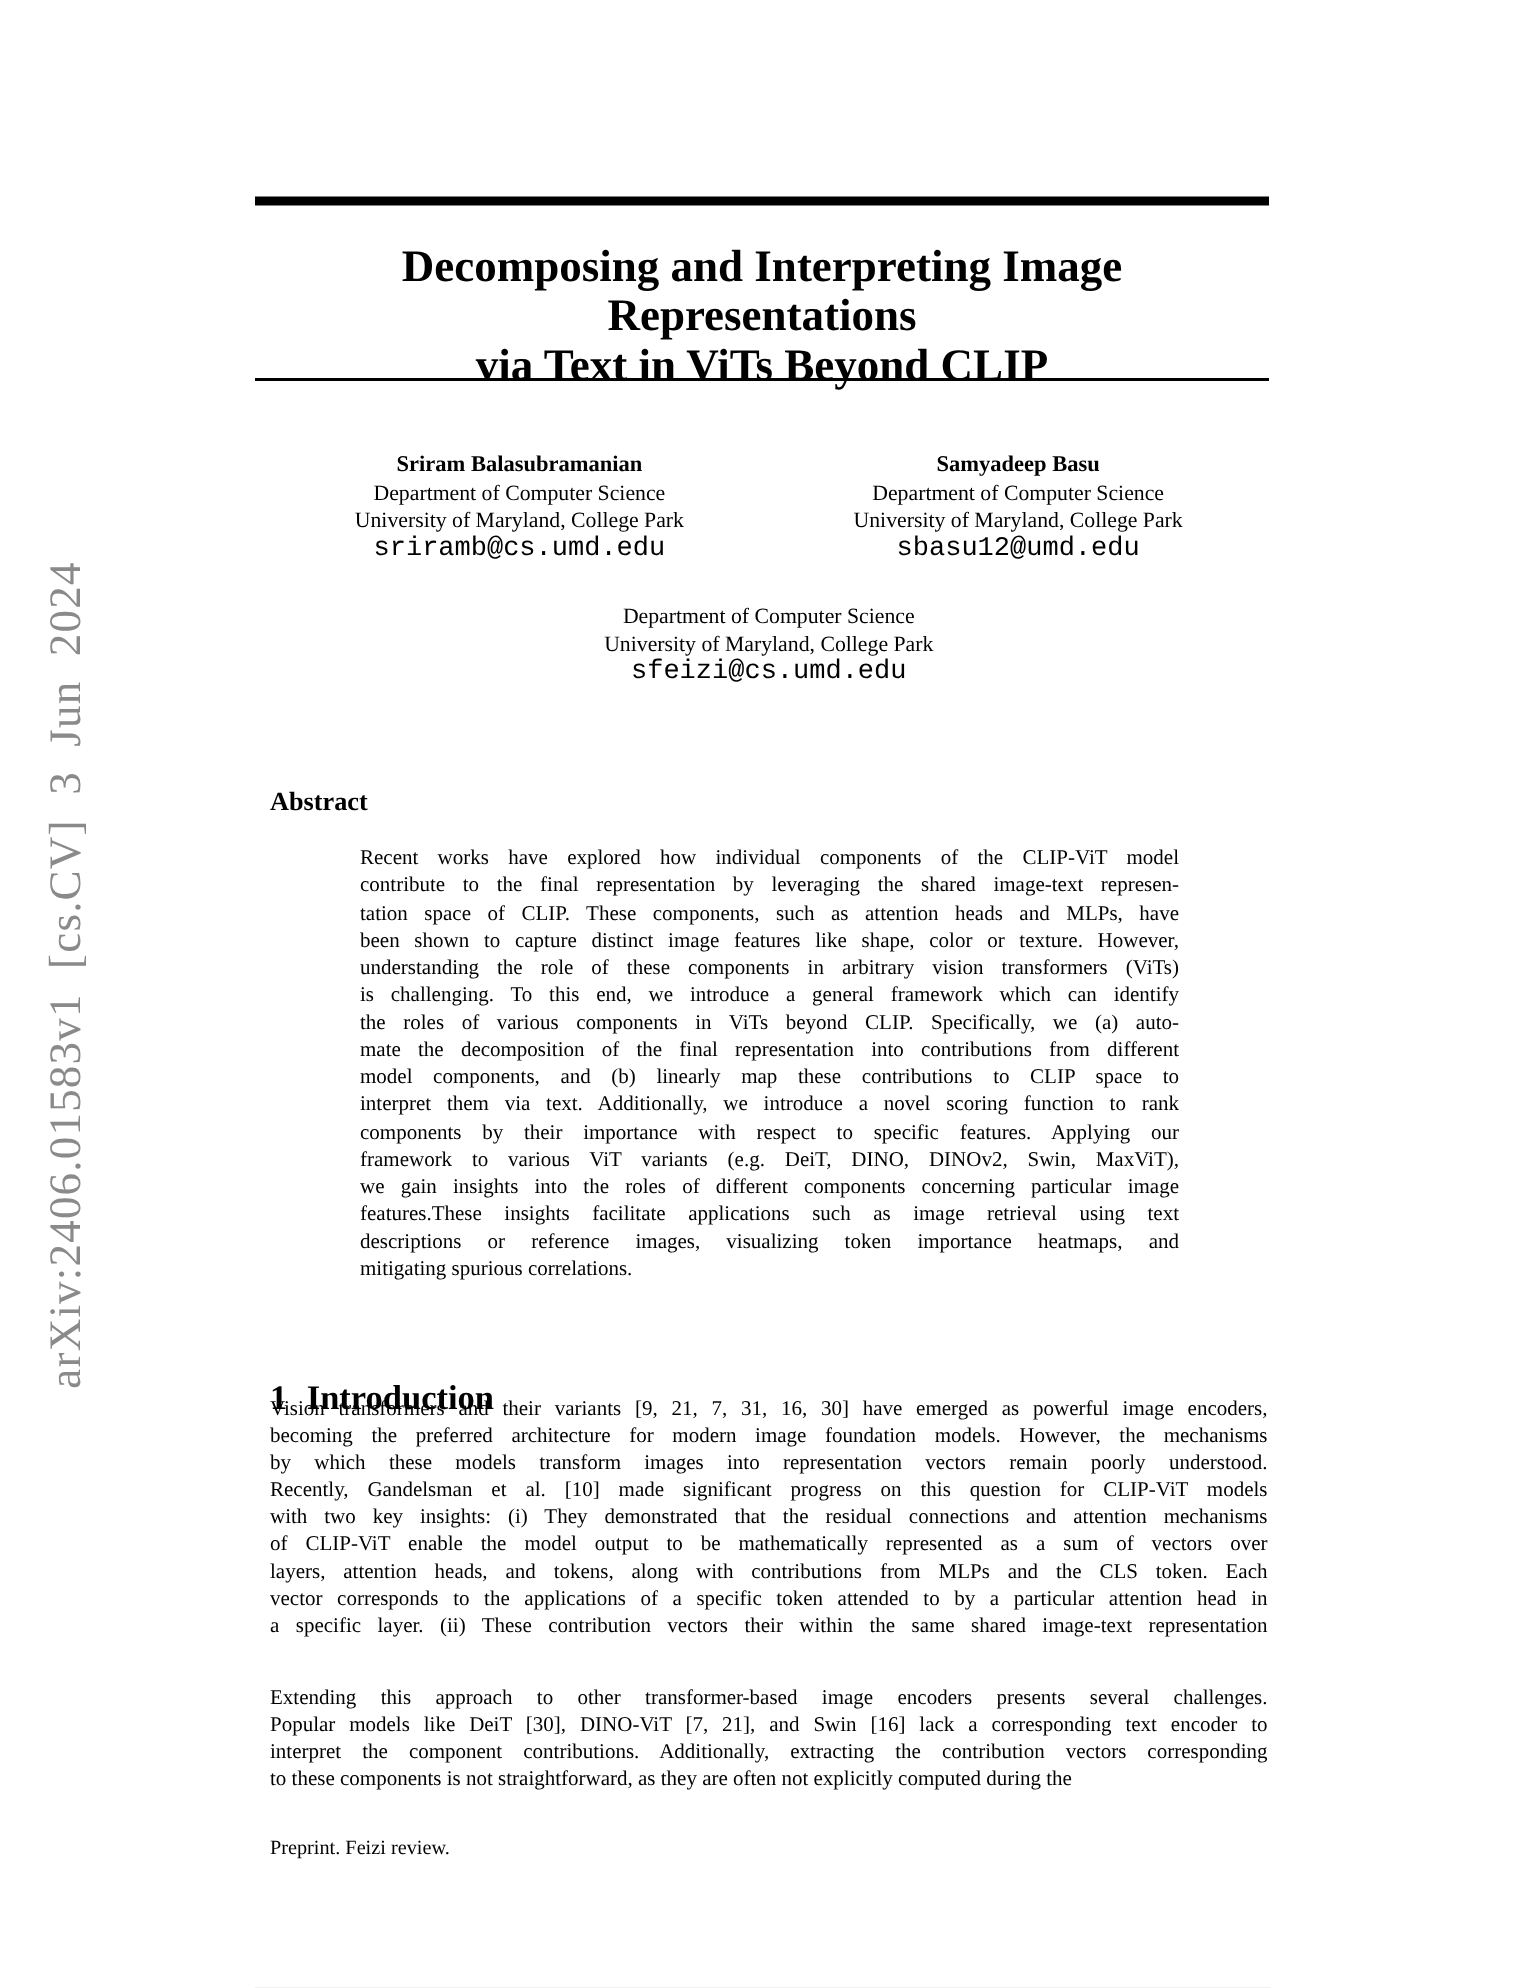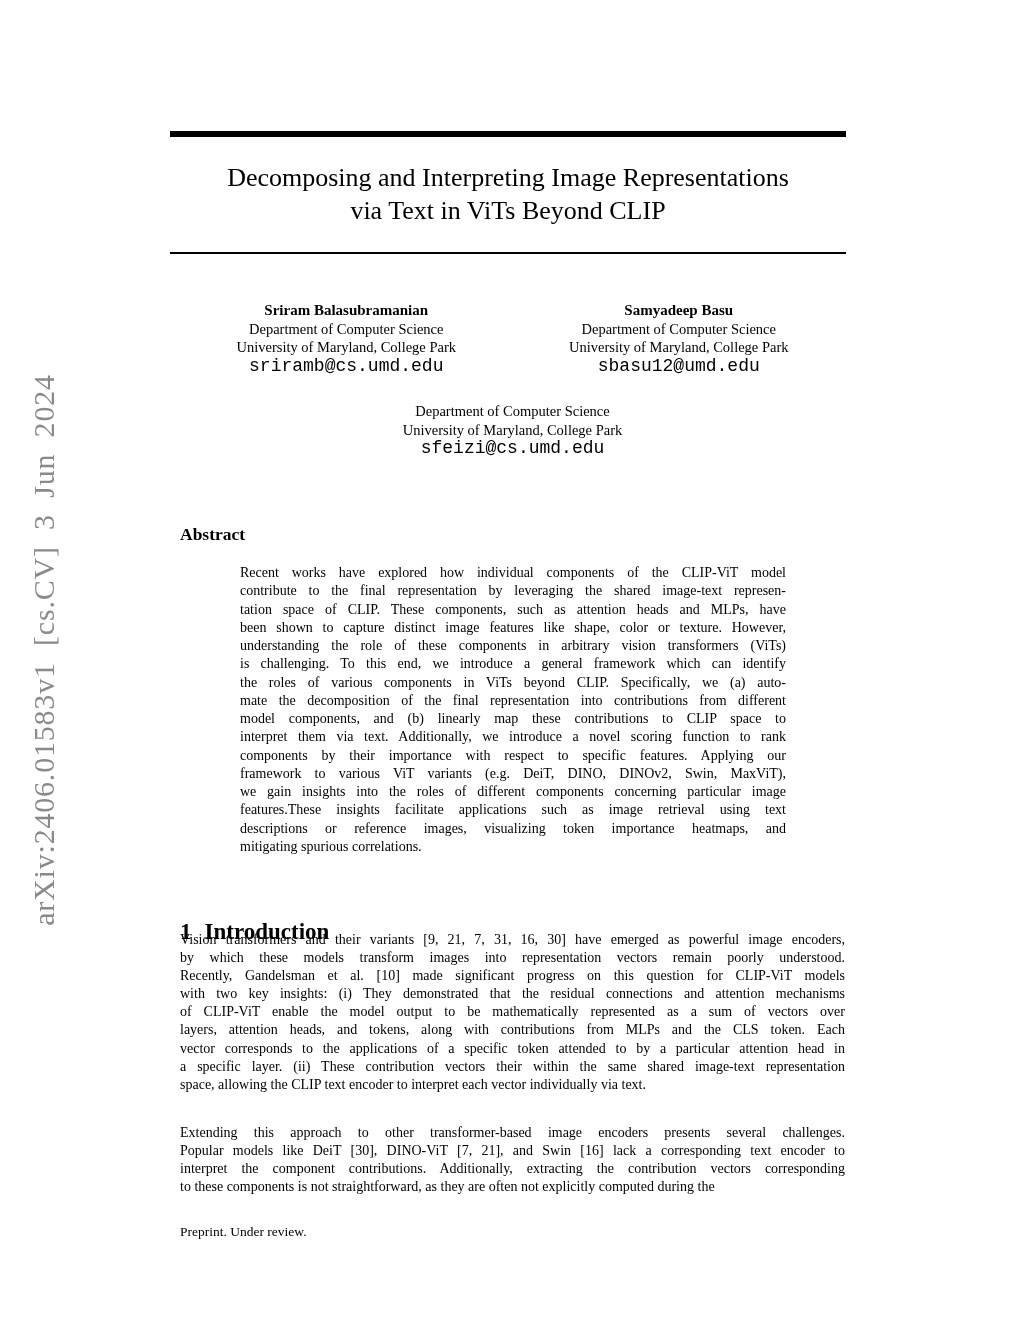--- a/index.html
+++ b/index.html
@@ -44,22 +44,22 @@
     height: 2px;
     background: #000000;
   }
 
   .paper-title {
     position: absolute;
     left: 170px;
     top: 161px;
     width: 676px;
     text-align: center;
-    font-weight: normal;
-    font-size: 26px;
+    font-weight: bold;
+    font-size: 30px;
     line-height: 33px;
   }
 
   
   .authors-row {
     position: absolute;
     left: 180px;
     top: 301px;
     width: 665px;
     display: flex;
@@ -189,32 +189,32 @@
       <div class="tline">descriptions or reference images, visualizing token importance heatmaps, and</div>
       <div class="tline last">mitigating spurious correlations.</div>
     </div>
 
   <div class="section-heading">
     <span class="section-num">1</span><span class="section-title">Introduction</span>
   </div>
 
   <div class="body-para para-1 justified">
       <div class="tline">Vision transformers and their variants [9, 21, 7, 31, 16, 30] have emerged as powerful image encoders,</div>
+      <div class="tline">becoming the preferred architecture for modern image foundation models. However, the mechanisms</div>
       <div class="tline">by which these models transform images into representation vectors remain poorly understood.</div>
       <div class="tline">Recently, Gandelsman et al. [10] made significant progress on this question for CLIP-ViT models</div>
       <div class="tline">with two key insights: (i) They demonstrated that the residual connections and attention mechanisms</div>
       <div class="tline">of CLIP-ViT enable the model output to be mathematically represented as a sum of vectors over</div>
       <div class="tline">layers, attention heads, and tokens, along with contributions from MLPs and the CLS token. Each</div>
       <div class="tline">vector corresponds to the applications of a specific token attended to by a particular attention head in</div>
       <div class="tline">a specific layer. (ii) These contribution vectors their within the same shared image-text representation</div>
-      <div class="tline last">space, allowing the CLIP text encoder to interpret each vector individually via text.</div>
     </div>
 
   <div class="body-para para-2 justified">
       <div class="tline">Extending this approach to other transformer-based image encoders presents several challenges.</div>
       <div class="tline">Popular models like DeiT [30], DINO-ViT [7, 21], and Swin [16] lack a corresponding text encoder to</div>
       <div class="tline">interpret the component contributions. Additionally, extracting the contribution vectors corresponding</div>
       <div class="tline last">to these components is not straightforward, as they are often not explicitly computed during the</div>
     </div>
 
-  <div class="page-footer">Preprint. Under review.</div>
+  <div class="page-footer">Preprint. Feizi review.</div>
 
 </div>
 
 </body></html>

